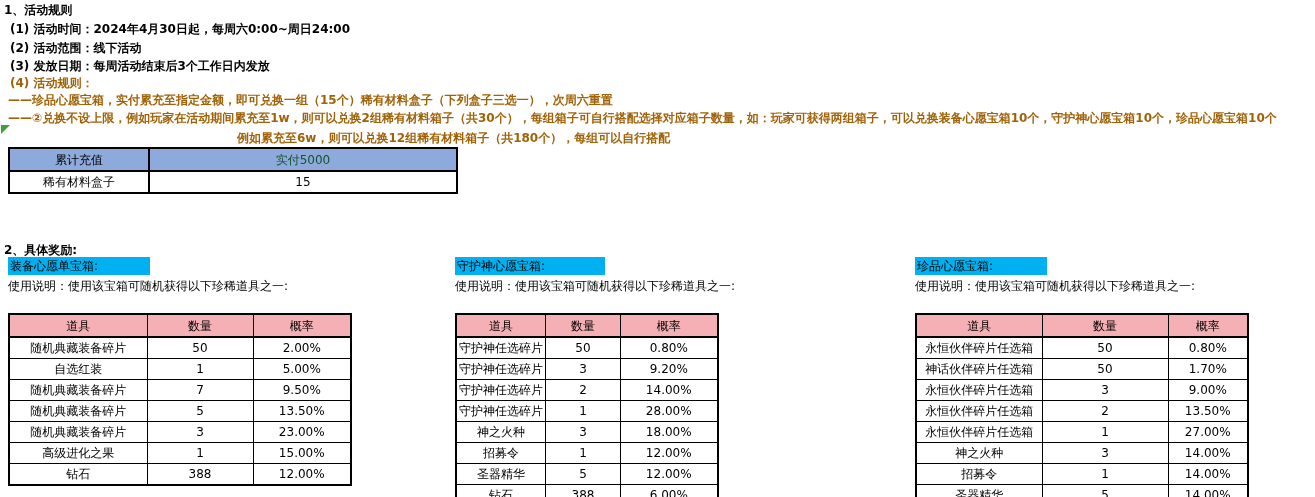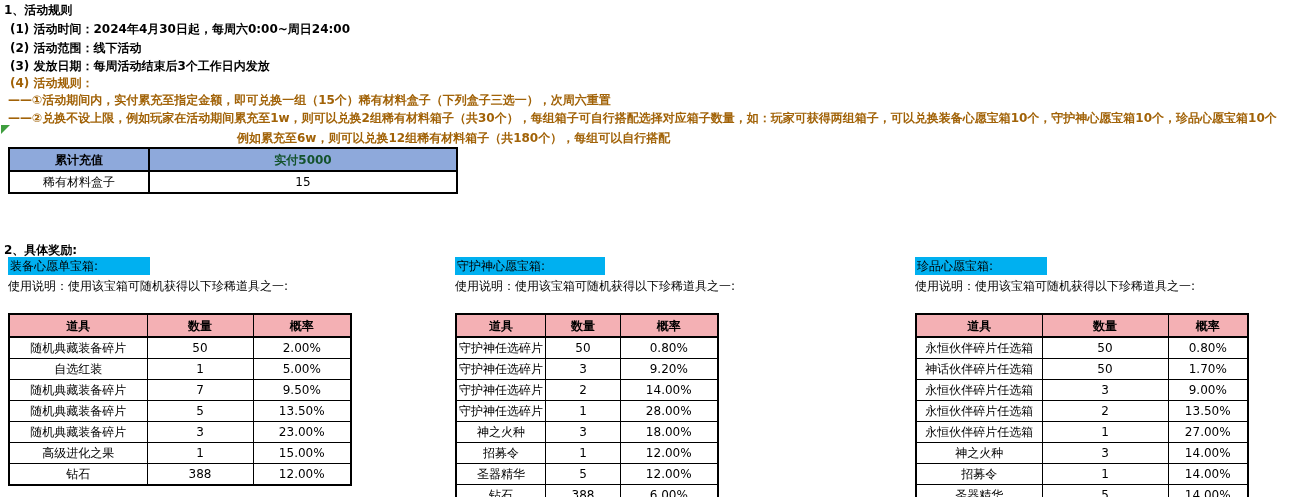--- a/index.html
+++ b/index.html
@@ -34,21 +34,21 @@
     border:1px solid #000;
     font-size:12px;
     text-align:center;
     padding:0 2px;
     height:20px;
     line-height:20px;
     white-space:nowrap;
     overflow:hidden;
   }
   th{
-    font-weight:bold;
+    font-weight:normal;
     height:21px;
     border-bottom:2px solid #000;
   }
   table.outer{border:2px solid #000;}
   
   .recharge{position:absolute;left:8px;top:147px;}
   .recharge th{background:#8EA9DB;}
   .recharge th:first-child,.recharge td:first-child{border-right:2px solid #000;}
   .recharge .red-val{color:#14532d;}
   
@@ -72,21 +72,21 @@
 </style>
 </head>
 <body>
 
 <div>
   <div class="line" style="left:4px;top:3px;">1、活动规则</div>
   <div class="line" style="left:10px;top:22px;">(1) 活动时间：2024年4月30日起，每周六0:00~周日24:00</div>
   <div class="line" style="left:10px;top:41px;">(2) 活动范围：线下活动</div>
   <div class="line" style="left:10px;top:59px;">(3) 发放日期：每周活动结束后3个工作日内发放</div>
   <div class="line red" style="left:10px;top:76px;">(4) 活动规则：</div>
-  <div class="line red" style="left:8px;top:93px;">——①活动期间内，实付累充至指定金额，即可兑换一组（15个）稀有材料盒子（下列盒子三选一），次周六重置</div>
+  <div class="line red" style="left:8px;top:93px;">——珍品心愿宝箱，实付累充至指定金额，即可兑换一组（15个）稀有材料盒子（下列盒子三选一），次周六重置</div>
   <div class="line red" style="left:8px;top:111px;">——②兑换不设上限，例如玩家在活动期间累充至1w，则可以兑换2组稀有材料箱子（共30个），每组箱子可自行搭配选择对应箱子数量，如：玩家可获得两组箱子，可以兑换装备心愿宝箱10个，守护神心愿宝箱10个，珍品心愿宝箱10个</div>
   <div class="line red" style="left:237px;top:131px;">例如累充至6w，则可以兑换12组稀有材料箱子（共180个），每组可以自行搭配</div>
   <div class="green-flag" style="left:1px;top:125px;"></div>
 </div>
 
 <table class="recharge outer">
   <colgroup>
       <col style="width:140px">
       <col style="width:308px">
     </colgroup>

